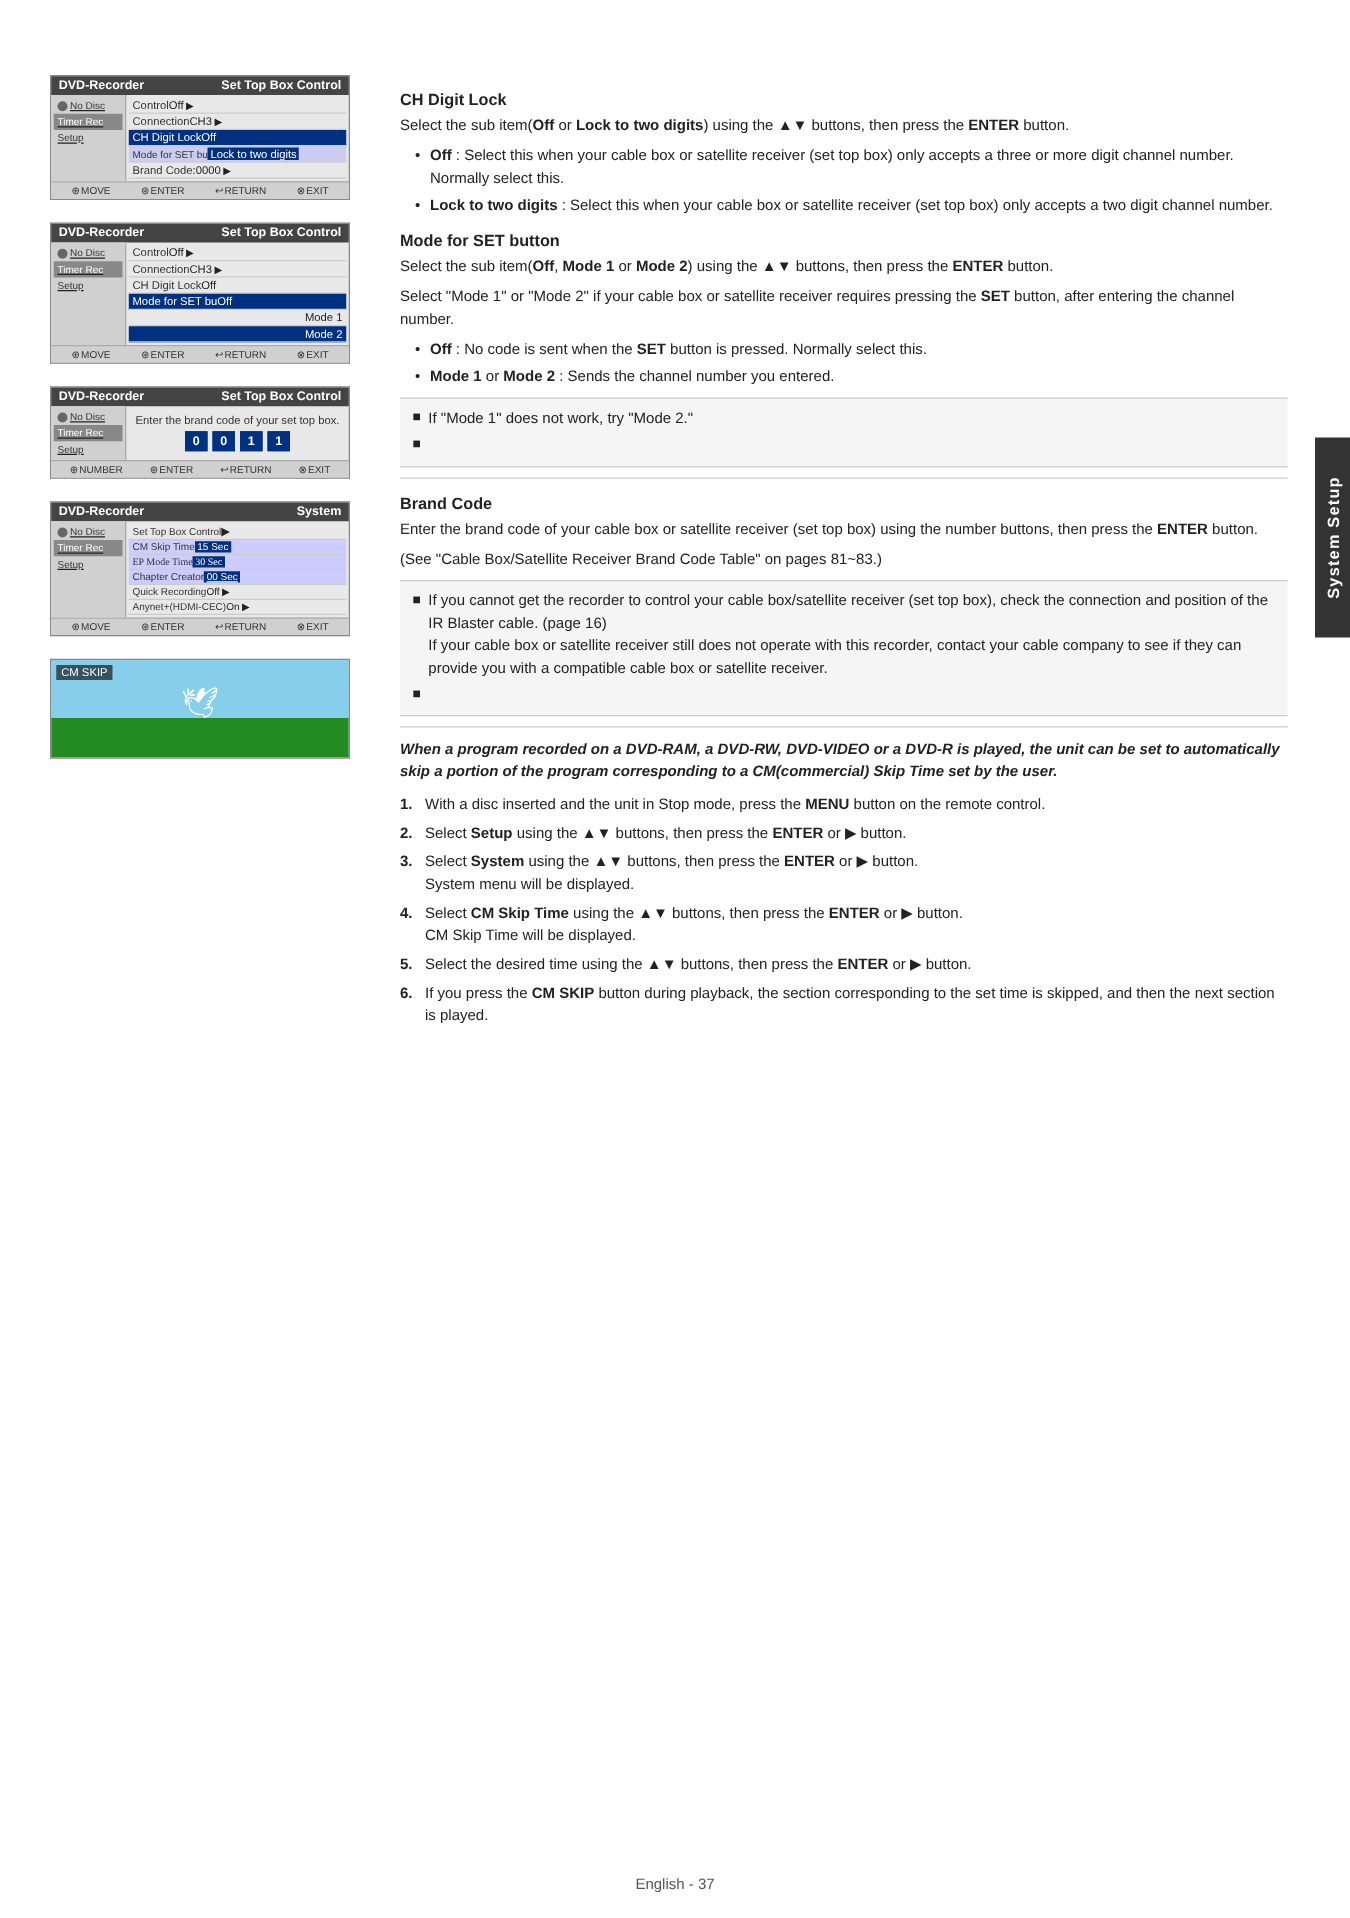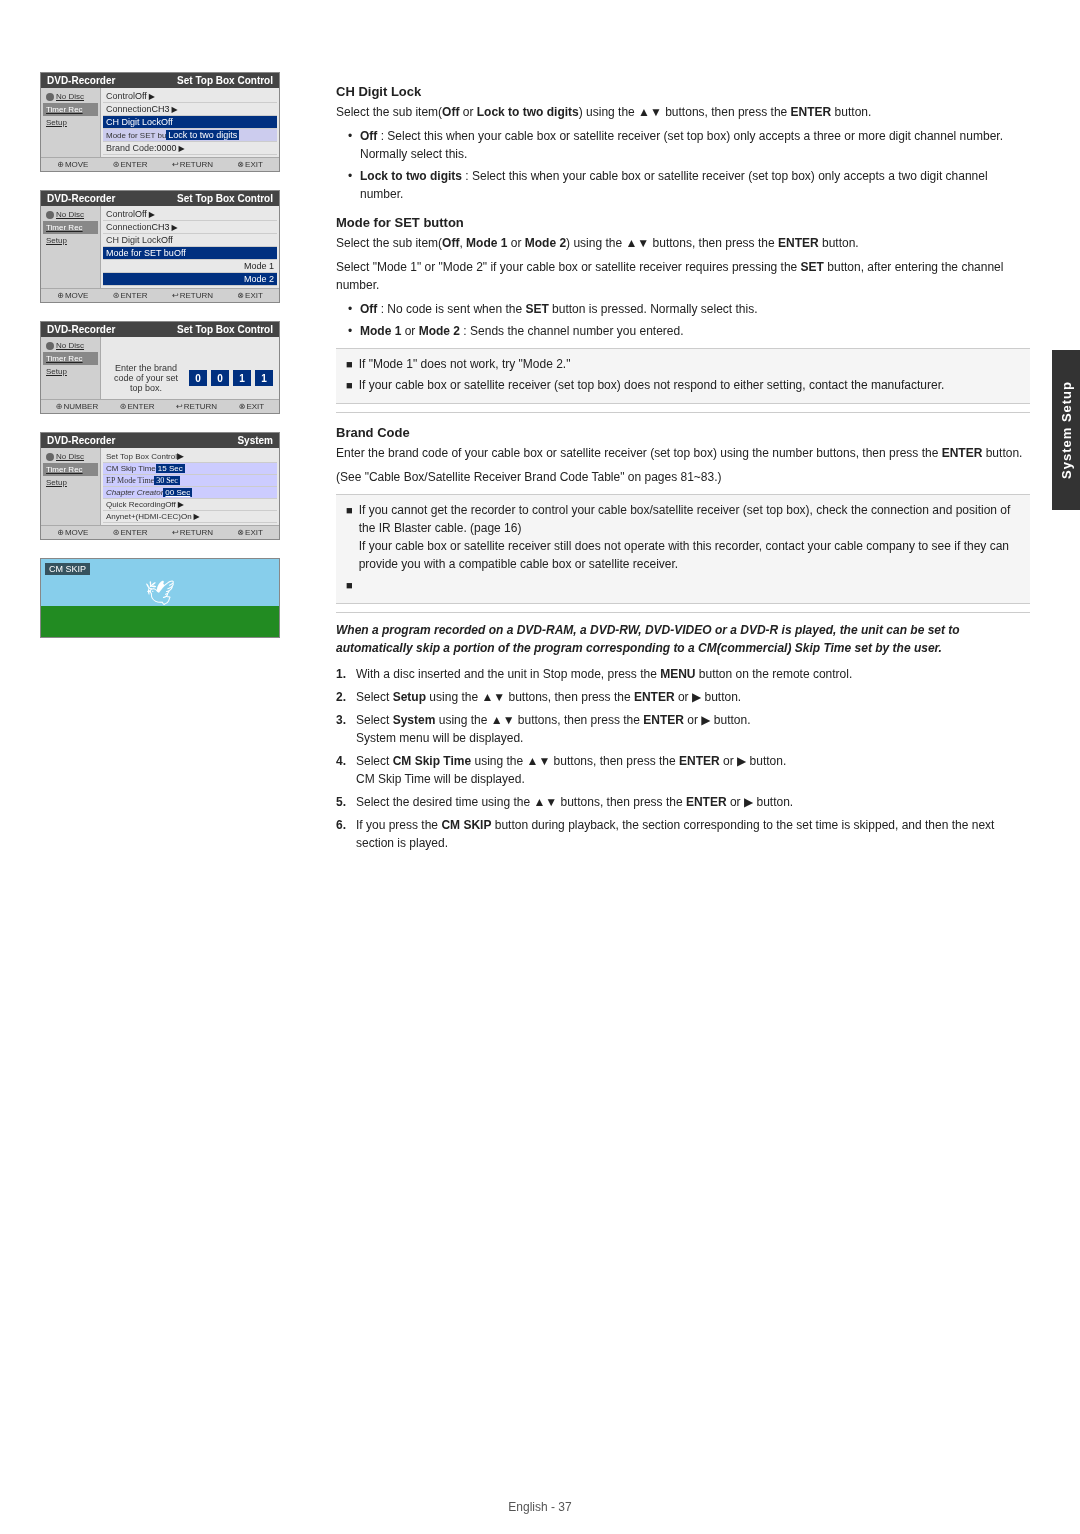--- a/index.html
+++ b/index.html
@@ -11,22 +11,21 @@
       font-size: 13px;
       color: #222;
       position: relative;
       overflow: hidden;
     }
 
     .page-container {
       display: flex;
       width: 1080px;
       height: 1534px;
-      padding: 52px 0;
-      gap: 16px;
+      padding: 40px 0;
     }
 
     
     .side-tab {
       position: absolute;
       right: 0;
       top: 350px;
       width: 28px;
       height: 160px;
       background: #333;
@@ -143,24 +142,23 @@
       border-top: 1px solid #aaa;
     }
     .dvd-footer-item {
       display: flex;
       align-items: center;
       gap: 1px;
     }
     .brand-code-body {
       padding: 6px;
       display: flex;
-      flex-direction: row;
+      flex-direction: column;
       align-items: center;
       gap: 4px;
-      margin-top: 20px;
     }
     .brand-code-label {
       font-size: 9px;
       color: #333;
       text-align: center;
     }
     .brand-code-input {
       display: flex;
       gap: 4px;
     }
@@ -531,21 +529,21 @@
           </div>
           <div class="dvd-row" style="background:#ccccff;">
             <span class="dvd-row-label" style="font-size:8px;">CM Skip Time</span>
             <span class="highlight-box" style="font-size:8px;">15 Sec</span>
           </div>
           <div class="dvd-row" style="background:#ccccff;font-family:Liberation Serif, serif;">
             <span class="dvd-row-label" style="font-size:8px;">EP Mode Time</span>
             <span class="highlight-box" style="font-size:8px;">30 Sec</span>
           </div>
           <div class="dvd-row" style="background:#ccccff;">
-            <span class="dvd-row-label" style="font-size:8px;font-style:italic;">Chapter Creator</span>
+            <span class="dvd-row-label" style="font-size:8px;">Chapter Creator</span>
             <span class="highlight-box" style="font-size:8px;text-decoration:underline;">00 Sec</span>
           </div>
           <div class="dvd-row">
             <span class="dvd-row-label" style="font-size:8px;">Quick Recording</span>
             <span class="dvd-row-value">
                 <span style="font-size:8px;">Off</span>
                 <span class="arrow">▶</span>
               </span>
           </div>
           <div class="dvd-row">
@@ -615,21 +613,20 @@
       <span><b>Mode 1</b> or <b>Mode 2</b> : Sends the channel number you entered.</span>
     </div>
 
     <div class="note-box">
       <div class="note-item">
         <span class="note-icon">■</span>
         <span>If "Mode 1" does not work, try "Mode 2."</span>
       </div>
       <div class="note-item">
         <span class="note-icon">■</span>
-        <span>If your cable box or satellite receiver (set top box) does not respond to either setting, contact the manufacturer.</span>
       </div>
     </div>
 
     <hr class="divider">
 
     <div class="subsection-title">Brand Code</div>
     <div class="body-text">
       Enter the brand code of your cable box or satellite receiver (set top box) using the number buttons, then press the <b>ENTER</b> button.
     </div>
     <div class="body-text">

